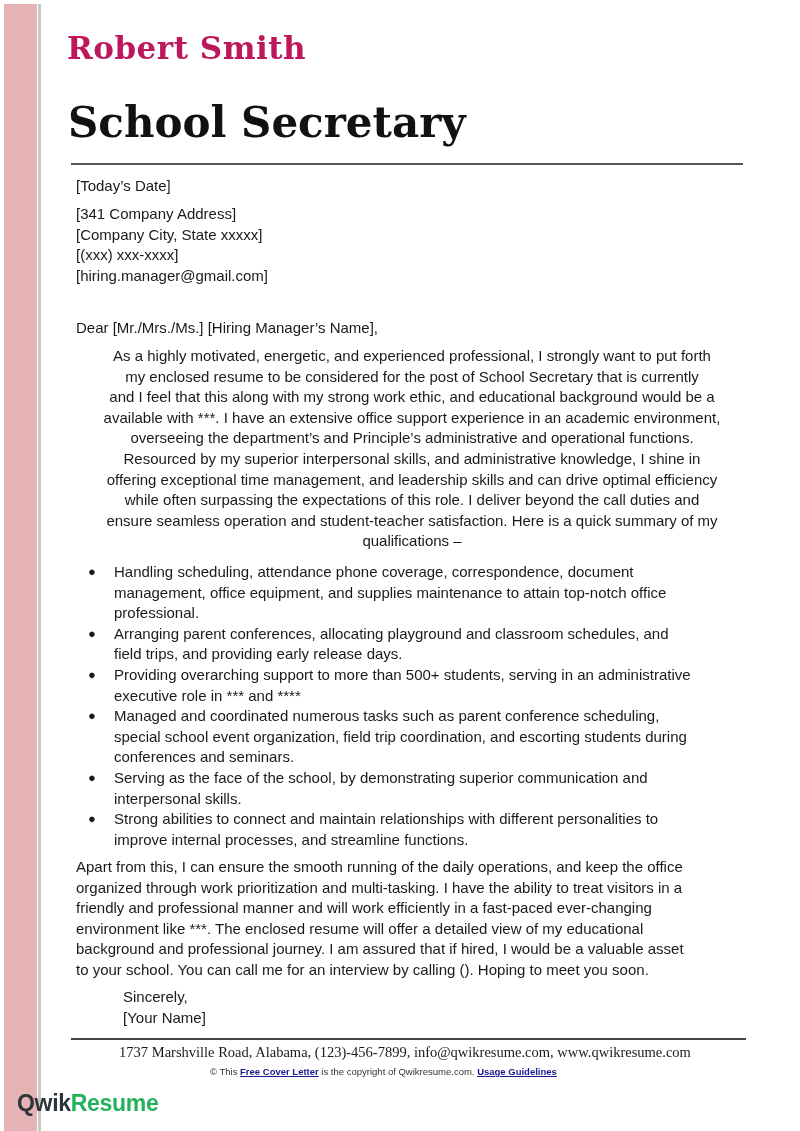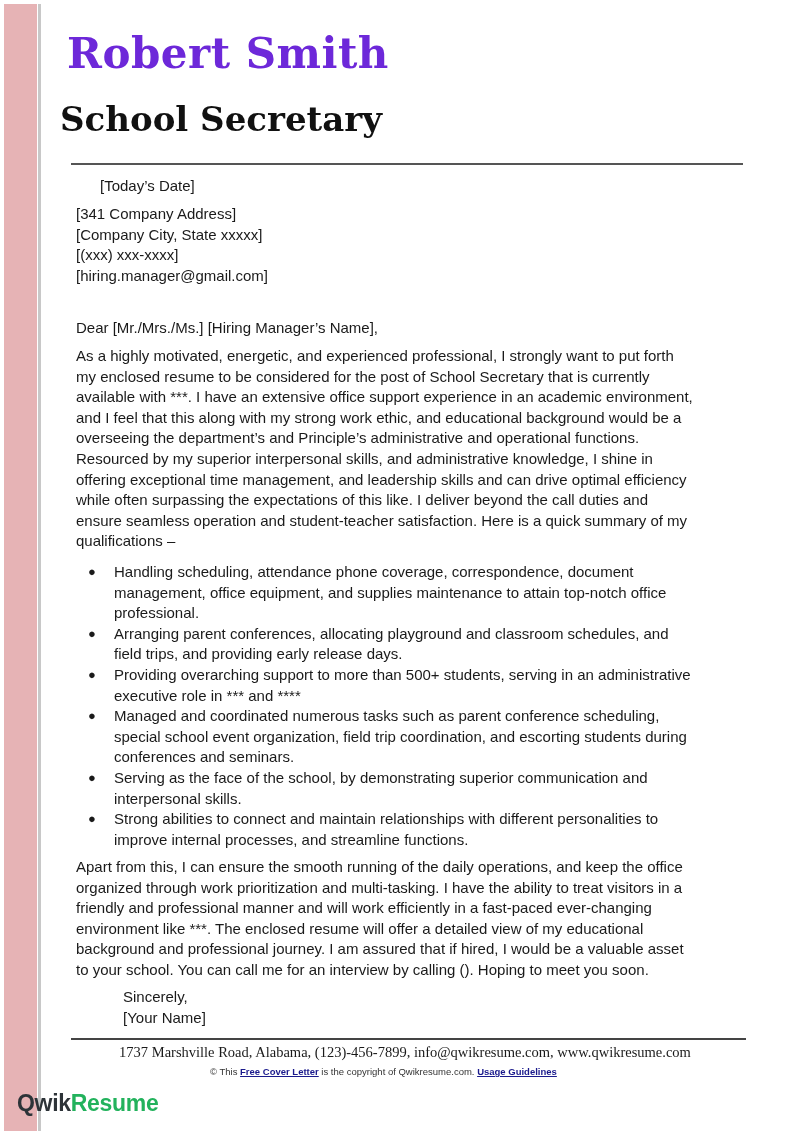--- a/index.html
+++ b/index.html
@@ -12,41 +12,41 @@
       position: absolute; left: 4px; top: 4px; width: 33px; height: 1131px;
       background: #e6b3b5;
     }
     .sidebar-edge {
       position: absolute; left: 38px; top: 4px; width: 3px; height: 1131px;
       background: #c8c8c8;
     }
     .name {
       position: absolute; left: 67px; top: 33px;
       font-family: "DejaVu Serif", serif; font-weight: bold;
-      font-size: 42px; color: #6d28d9; letter-spacing: 0.5px; line-height: 1;
+      font-size: 31px; color: #be185d; letter-spacing: 0.5px; line-height: 1;
       white-space: nowrap;
     }
     .title {
-      position: absolute; left: 60px; top: 102px;
+      position: absolute; left: 68px; top: 102px;
       font-family: "DejaVu Serif", serif; font-weight: bold;
-      font-size: 34px; color: #111; line-height: 1; white-space: nowrap;
+      font-size: 42px; color: #111; line-height: 1; white-space: nowrap;
     }
     .rule-top {
       position: absolute; left: 71px; top: 163px; width: 672px; height: 2px;
       background: #555;
     }
     .body-text {
       position: absolute; left: 76px; width: 672px;
       font-size: 15px; line-height: 20.6px; color: #1a1a1a;
     }
     .line { display: block; white-space: nowrap; }
-    .date { top: 176px; margin-left: 24px; }
+    .date { top: 176px; }
     .addr { top: 204px; }
     .salutation { top: 318px; }
-    .para1 { top: 346px; }
+    .para1 { top: 346px; text-align: center; }
     .bullets {
       position: absolute; left: 76px; top: 562px; width: 680px;
       list-style: none; margin: 0; padding: 0;
       font-size: 15px; line-height: 20.6px; color: #1a1a1a;
     }
     .bullets li { position: relative; padding-left: 38px; }
     .bullets li .bullet {
       position: absolute; left: 12px; top: 0; font-size: 13px;
     }
     .para2 { top: 857px; }
@@ -93,26 +93,26 @@
   <span class="line">[hiring.manager@gmail.com]</span>
 </div>
 
 <div class="body-text salutation">
   <span class="line">Dear [Mr./Mrs./Ms.] [Hiring Manager’s Name],</span>
 </div>
 
 <div class="body-text para1">
   <span class="line">As a highly motivated, energetic, and experienced professional, I strongly want to put forth</span>
   <span class="line">my enclosed resume to be considered for the post of School Secretary that is currently</span>
+  <span class="line">and I feel that this along with my strong work ethic, and educational background would be a</span>
   <span class="line">available with ***. I have an extensive office support experience in an academic environment,</span>
-  <span class="line">and I feel that this along with my strong work ethic, and educational background would be a</span>
   <span class="line">overseeing the department’s and Principle’s administrative and operational functions.</span>
   <span class="line">Resourced by my superior interpersonal skills, and administrative knowledge, I shine in</span>
   <span class="line">offering exceptional time management, and leadership skills and can drive optimal efficiency</span>
-  <span class="line">while often surpassing the expectations of this like. I deliver beyond the call duties and</span>
+  <span class="line">while often surpassing the expectations of this role. I deliver beyond the call duties and</span>
   <span class="line">ensure seamless operation and student-teacher satisfaction. Here is a quick summary of my</span>
   <span class="line">qualifications –</span>
 </div>
 
 <ul class="bullets">
   <li>
     <span class="bullet">●</span>
     <span class="line">Handling scheduling, attendance phone coverage, correspondence, document</span>
     <span class="line">management, office equipment, and supplies maintenance to attain top-notch office</span>
     <span class="line">professional.</span>

